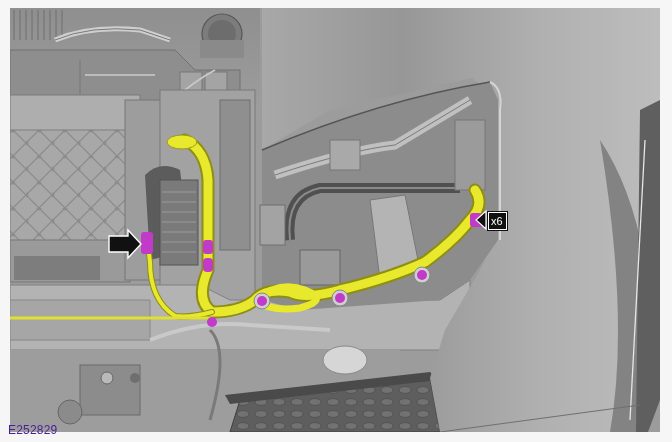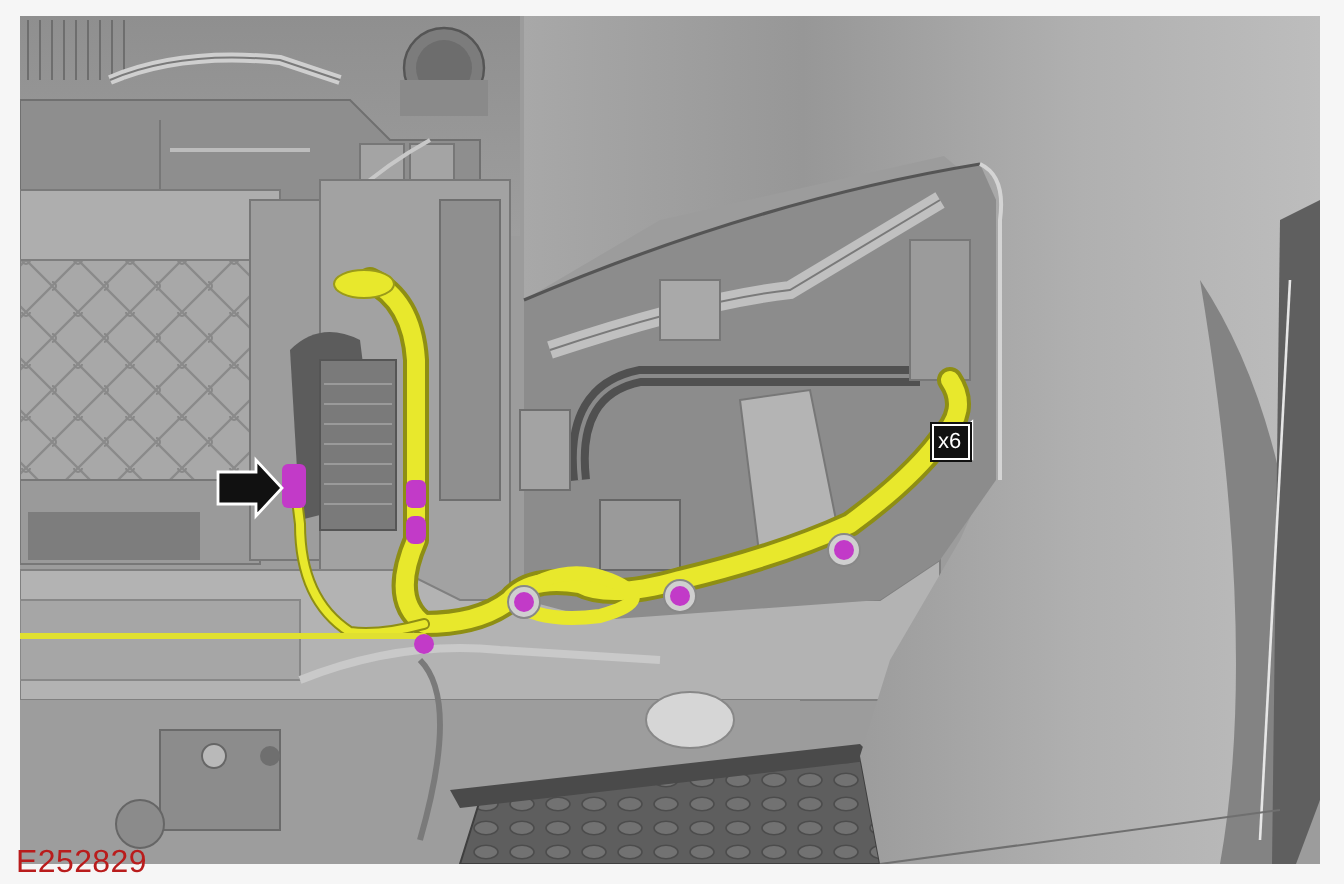--- a/index.html
+++ b/index.html
@@ -1,21 +1,21 @@
 <!DOCTYPE html>
 <html><head>
 <meta charset="utf-8">
 <style>
   html, body { margin: 0; padding: 0; background: #f6f6f6; }
   body { width: 672px; height: 442px; position: relative; overflow: hidden;
          font-family: "Liberation Sans", sans-serif; }
   #stage { position: absolute; left: 0; top: 0; width: 672px; height: 442px; }
-  .ref-label { position: absolute; left: 8px; top: 423px; font-size: 16px; color: #b91c1c;
+  .ref-label { position: absolute; left: 8px; top: 423px; font-size: 12px; color: #4c1d95;
                font-family: "Liberation Sans", sans-serif; letter-spacing: 0.2px; }
-  .qty-callout { position: absolute; left: 466px; top: 212px; height: 16px;
+  .qty-callout { position: absolute; left: 488px; top: 212px; height: 16px;
                  background: #111; color: #fff; font-size: 11px; line-height: 16px;
                  padding: 0 3px 0 2px; border: 1px solid #fff; outline: 1px solid #111; }
 </style>
 </head>
 <body>
 
 <svg id="stage" viewBox="0 0 672 442" xmlns="http://www.w3.org/2000/svg">
   <defs>
     <linearGradient id="panelGrad" x1="0" y1="0" x2="1" y2="1">
       <stop offset="0" stop-color="#c6c6c6"></stop>

